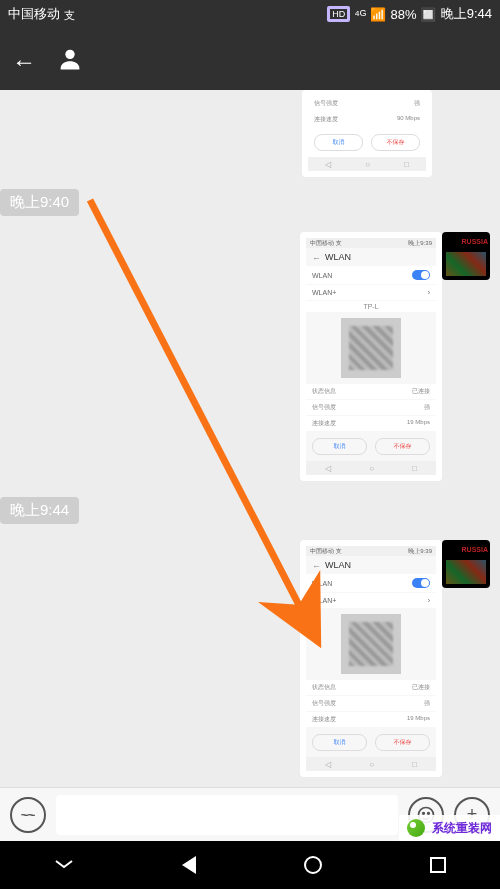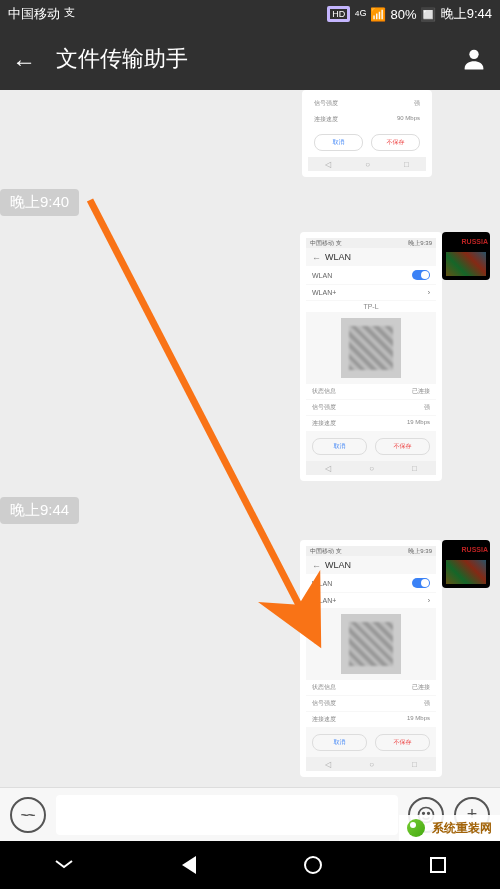--- a/index.html
+++ b/index.html
@@ -1,19 +1,19 @@
 <!DOCTYPE html>
 <html><head>
   <meta charset="utf-8">
   <style>
     * { margin: 0; padding: 0; box-sizing: border-box; }
     body { width: 500px; height: 889px; background: #ededed; font-family: -apple-system, "PingFang SC", sans-serif; position: relative; overflow: hidden; }
     
     .status-bar { height: 28px; background: #303030; color: #fff; display: flex; align-items: center; justify-content: space-between; padding: 0 8px; font-size: 13px; }
-    .status-left { display: flex; align-items: flex-start; gap: 4px; }
+    .status-left { display: flex; align-items: flex-end; gap: 4px; }
     .status-right { display: flex; align-items: center; gap: 4px; }
     .status-icon { font-size: 11px; }
     .hd-badge { border: 3px solid #c4b5fd; border-radius: 2px; padding: 0 2px; font-size: 9px; }
     
     .header { height: 62px; background: #303030; color: #fff; display: flex; align-items: center; padding: 0 12px; }
     .back-arrow { font-size: 24px; color: #fff; margin-right: 20px; }
     .header-title { font-size: 22px; flex: 1; font-weight: 400; }
     .profile-icon { width: 28px; height: 28px; }
     
     .chat-area { height: 728px; background: #ededed; position: relative; overflow: hidden; }
@@ -53,45 +53,44 @@
     .input-bar { position: absolute; bottom: 48px; left: 0; right: 0; height: 54px; background: #f7f7f7; border-top: 1px solid #ddd; display: flex; align-items: center; padding: 0 10px; gap: 10px; }
     .circle-btn { width: 36px; height: 36px; border: 2px solid #555; border-radius: 50%; display: flex; align-items: center; justify-content: center; font-size: 18px; color: #555; }
     .input-field { flex: 1; height: 40px; background: #fff; border-radius: 4px; }
     
     .nav-bar { position: absolute; bottom: 0; left: 0; right: 0; height: 48px; background: #000; display: flex; align-items: center; justify-content: space-around; }
     .nav-icon { color: #fff; font-size: 18px; }
     .nav-triangle-left { width: 0; height: 0; border-top: 9px solid transparent; border-bottom: 9px solid transparent; border-right: 14px solid #fff; }
     .nav-circle { width: 18px; height: 18px; border: 2px solid #fff; border-radius: 50%; }
     .nav-square { width: 16px; height: 16px; border: 2px solid #fff; }
     
-    .watermark { position: absolute; bottom: 48px; right: 0; background: rgba(255,255,255,0.9); padding: 4px 8px; font-size: 12px; color: #a16207; display: flex; align-items: center; gap: 7px; font-weight: bold; z-index: 20; }
+    .watermark { position: absolute; bottom: 48px; right: 0; background: rgba(255,255,255,0.9); padding: 4px 8px; font-size: 12px; color: #6d28d9; display: flex; align-items: center; gap: 7px; font-weight: bold; z-index: 20; }
     .wm-icon { width: 18px; height: 18px; background: linear-gradient(135deg, #7c3, #4a1); border-radius: 50%; position: relative; }
     .wm-icon::after { content: ""; position: absolute; top: 3px; left: 3px; width: 6px; height: 6px; background: #fff; border-radius: 50%; }
   </style>
 </head>
 <body>
 
 <div class="status-bar">
   <div class="status-left">
     <span>中国移动</span>
     <span class="status-icon">支</span>
   </div>
   <div class="status-right">
     <span class="hd-badge">HD</span>
     <span>⁴ᴳ</span>
     <span>📶</span>
-    <span>80%</span>
+    <span>88%</span>
     <span>🔲</span>
     <span>晚上9:44</span>
   </div>
 </div>
 
 <div class="header">
   <span class="back-arrow">←</span>
-  <span class="header-title">文件传输助手</span>
   <svg class="profile-icon" viewBox="0 0 24 24" fill="#fff">
       <circle cx="12" cy="8" r="4"></circle>
       <path d="M4 20c0-4 4-6 8-6s8 2 8 6v1H4z"></path>
     </svg>
 </div>
 
 <div class="chat-area">
 
   <div class="bubble-partial">
     <div class="mini-label-row">

